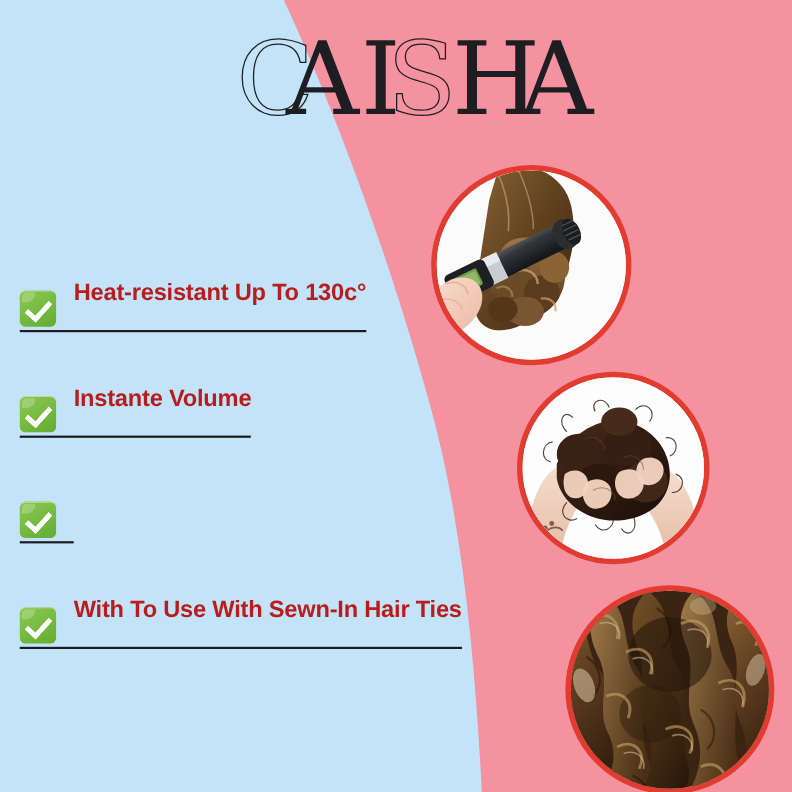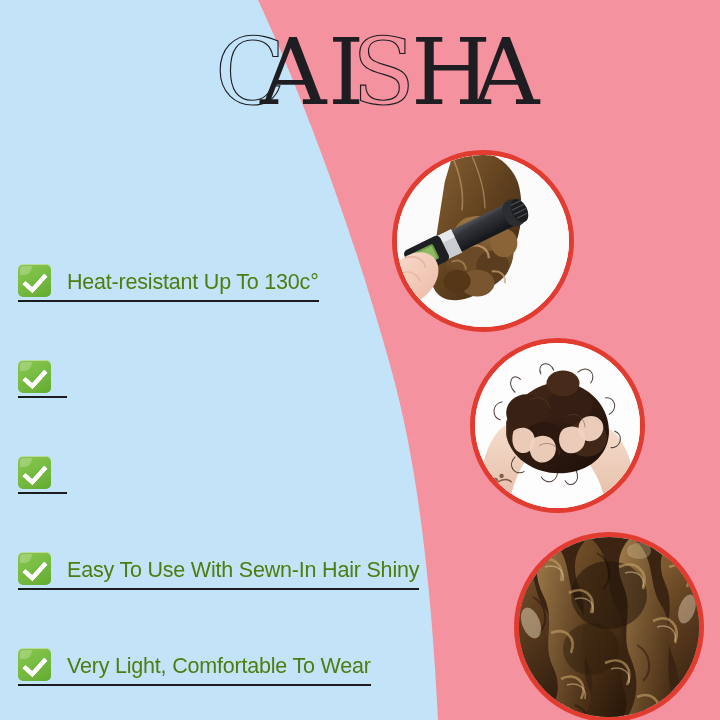--- a/index.html
+++ b/index.html
@@ -97,26 +97,26 @@
     position: absolute;
     left: 2px;
     top: 2px;
     width: 12px;
     height: 9px;
     border-radius: 4px 0 8px 0;
     background: rgba(255,255,255,0.22);
   }
   .feature-label {
     font-size: 21.5px;
-    font-weight: 400;
-    color: #4d7c0f;
+    font-weight: 700;
+    color: #b91c1c;
     letter-spacing: -0.2px;
     line-height: 1.1;
     white-space: nowrap;
-    padding-bottom: 4px;
+    padding-bottom: 20px;
   }
 
   
   .photo {
     position: absolute;
     border-radius: 50%;
     border: 5px solid #e23b30;
     overflow: hidden;
     background: #ffffff;
     box-sizing: border-box;
@@ -160,48 +160,41 @@
           </span>
         <span class="feature-label">Heat-resistant Up To 130c°</span>
       </div>
     </div>
 
     <div class="feature-row">
       <div class="feature-inner">
         <span class="check-box">
             <span class="gloss"></span>
           </span>
+        <span class="feature-label">Instante Volume</span>
       </div>
     </div>
 
     <div class="feature-row">
       <div class="feature-inner">
         <span class="check-box">
             <span class="gloss"></span>
           </span>
       </div>
     </div>
 
     <div class="feature-row">
       <div class="feature-inner">
         <span class="check-box">
             <span class="gloss"></span>
           </span>
-        <span class="feature-label">Easy To Use With Sewn-In Hair Shiny</span>
+        <span class="feature-label">With To Use With Sewn-In Hair Ties</span>
       </div>
     </div>
 
-    <div class="feature-row">
-      <div class="feature-inner">
-        <span class="check-box">
-            <span class="gloss"></span>
-          </span>
-        <span class="feature-label">Very Light, Comfortable To Wear</span>
-      </div>
-    </div>
 
   </div>
 
   <div class="photo" id="photo-1">
     <svg class="scene" viewBox="0 0 180 180" preserveAspectRatio="xMidYMid slice">
       <defs>
         <linearGradient id="h1a" x1="0" y1="0" x2="1" y2="1">
           <stop offset="0" stop-color="#8a6336"></stop>
             <stop offset="0.5" stop-color="#60411f"></stop>
             <stop offset="1" stop-color="#3b2512"></stop>

